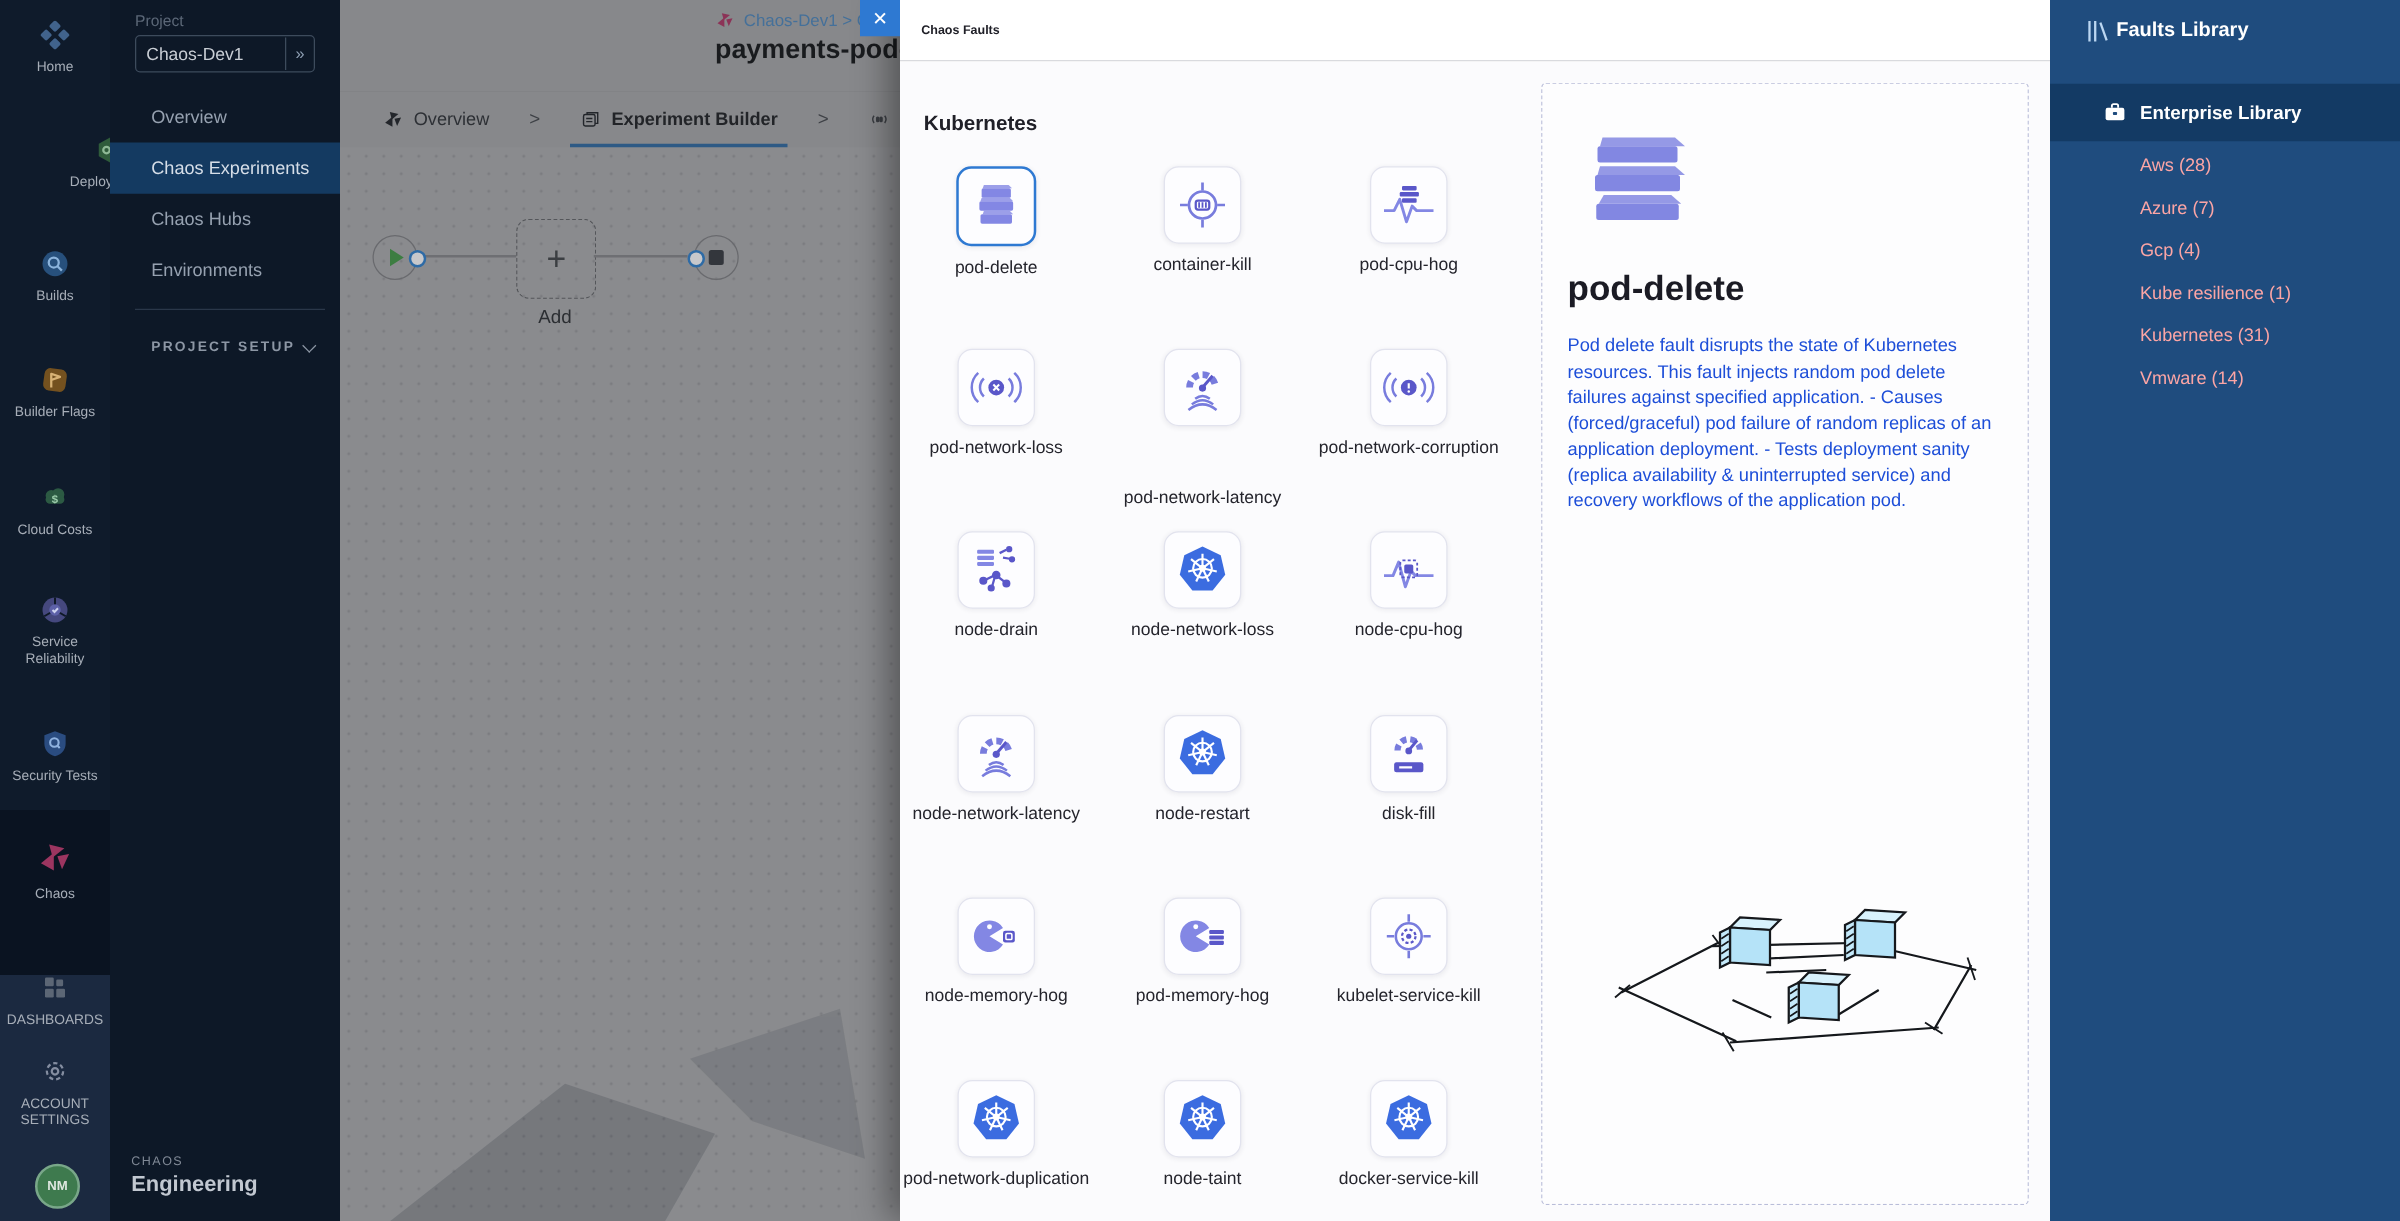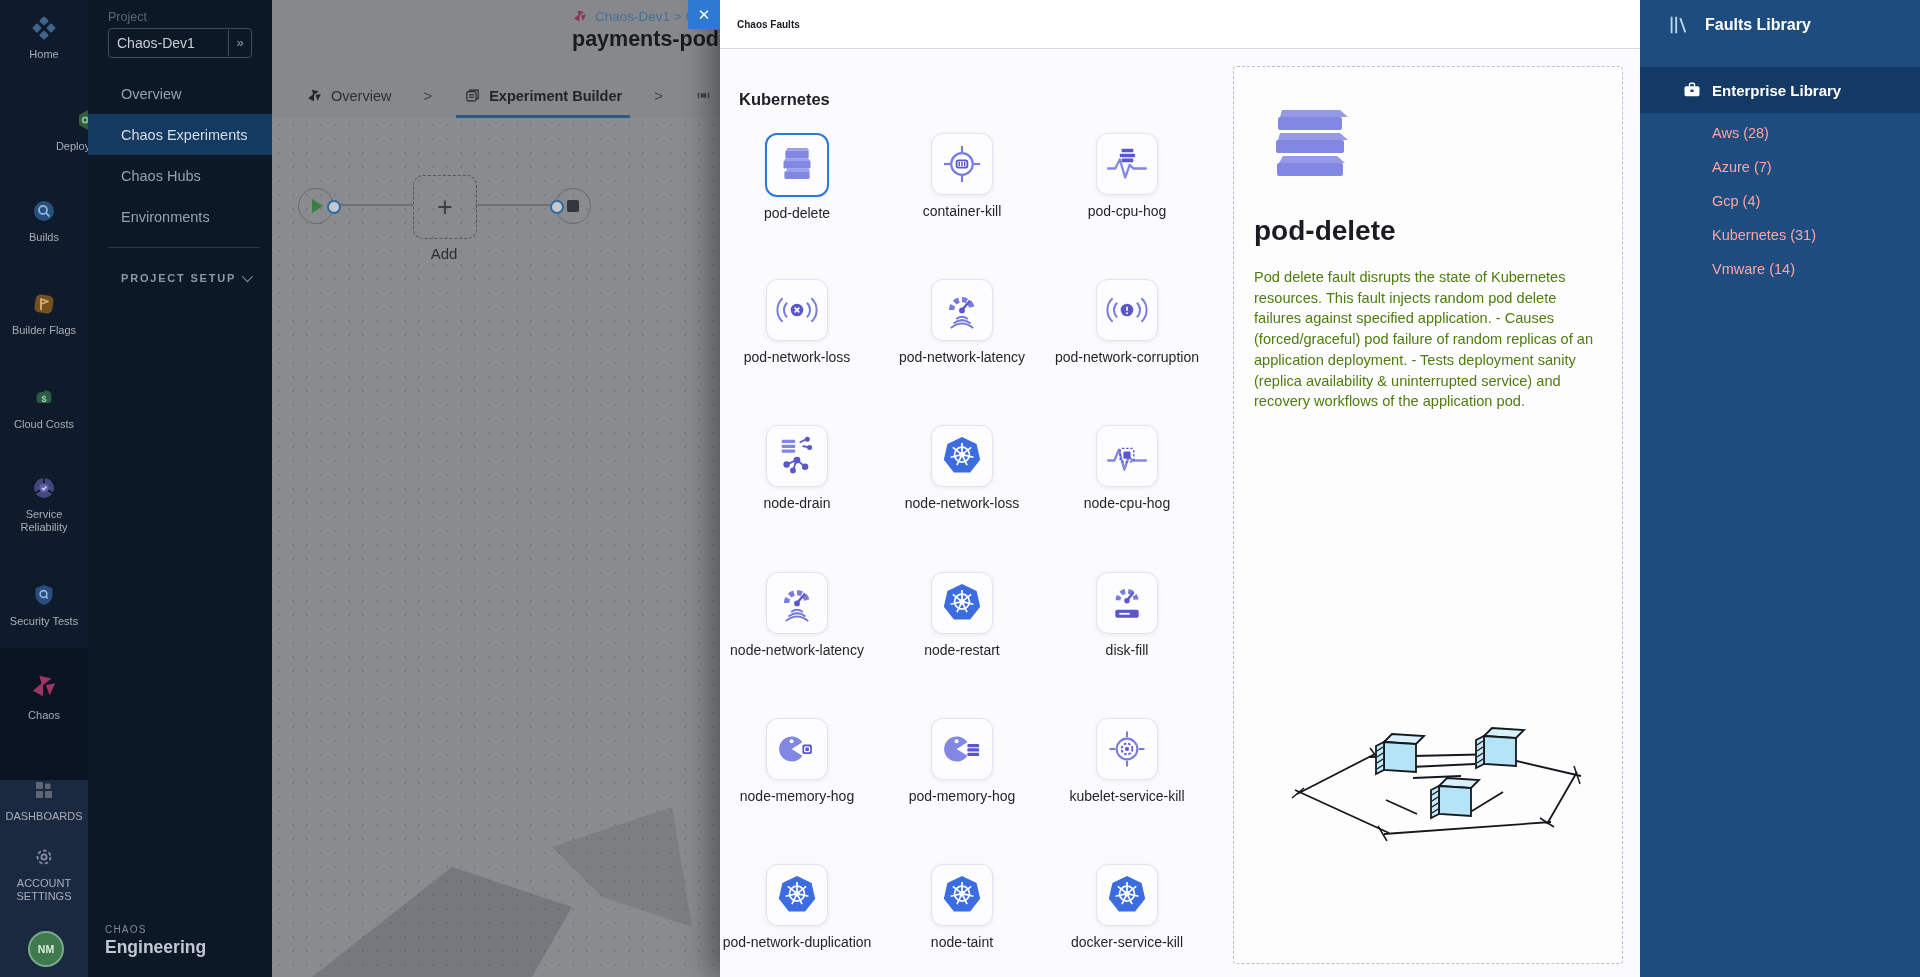--- a/index.html
+++ b/index.html
@@ -72,26 +72,26 @@
     box-shadow:0 1px 4px rgba(40,41,61,.08);display:flex;align-items:center;justify-content:center;}
   .fault-card.selected{border:2px solid #2e79d2;}
   .fault-card svg{width:54px;height:54px;display:block;}
   .fault-label{margin-top:8px;font-size:14px;line-height:17px;color:#24242c;text-align:center;max-width:150px;}
 
   
   .detail{position:absolute;left:513px;top:66px;width:388px;height:896px;border:1px dashed #b9bdd9;border-radius:4px;background:#fdfdfe;}
   .detail-icon{position:absolute;left:32px;top:42px;width:92px;height:70px;}
   .detail-icon svg{width:92px;height:70px;display:block;}
   .detail-title{position:absolute;left:20px;top:148px;font-size:28px;font-weight:bold;color:#1b1b24;}
-  .detail-desc{position:absolute;left:20px;top:200px;width:352px;font-size:14.6px;line-height:1.42;color:#4d7c0f;}
+  .detail-desc{position:absolute;left:20px;top:200px;width:352px;font-size:14.6px;line-height:1.42;color:#1d4ed8;}
   .illus{position:absolute;left:55px;top:645px;width:300px;height:160px;}
 
   
   .flib{position:absolute;left:1640px;top:0;width:280px;height:977px;background:#1f4c7e;z-index:5;}
-  .flib-head{display:flex;align-items:center;gap:16px;padding:14px 0 0 27px;}
+  .flib-head{display:flex;align-items:center;gap:4px;padding:14px 0 0 27px;}
   .flib-head .ic,.flib-head .ic svg{width:22px;height:22px;display:block;}
   .flib-title{font-size:16px;font-weight:bold;color:#fff;}
   .hub-row{position:absolute;left:0;top:67px;width:280px;height:46px;background:#133a64;display:flex;align-items:center;cursor:pointer;}
   .hub-row .ic{margin-left:42px;width:20px;height:20px;}
   .hub-row .ic svg{width:20px;height:20px;display:block;}
   .hub-label{margin-left:10px;font-size:15px;font-weight:bold;color:#fff;}
   .cat-list{position:absolute;left:0;top:116px;width:280px;}
   .cat-item{height:34px;display:flex;align-items:center;padding-left:72px;font-size:14.5px;color:#fca5a5;cursor:pointer;}
 </style>
 </head>
@@ -381,21 +381,21 @@
                 <path d="M14 17 a17.5 17.5 0 0 0 0 26"></path>
                 <path d="M41 22 a11 11 0 0 1 0 16"></path>
                 <path d="M46 17 a17.5 17.5 0 0 1 0 26"></path>
                 <circle cx="30" cy="30" r="7" fill="#5a57c9" stroke="none"></circle>
                 <path d="M27.4 27.4 l5.2 5.2 M32.6 27.4 l-5.2 5.2" stroke="#fff" stroke-width="1.8"></path>
               </svg>
             </div>
           </div>
           <div class="fault-label">pod-network-loss</div>
         </div>
-        <div class="fault-cell" style="left: 160px; top: 279px;">
+        <div class="fault-cell" style="left: 160px; top: 279px; gap: 40px;">
           <div class="fault-card">
             <div class="fic">
               <svg viewBox="0 0 60 60" fill="none">
                 <path d="M18.5 30 a11.5 11.5 0 0 1 23 0" stroke="#787cdd" stroke-width="6" stroke-dasharray="5.5 3.5"></path>
                 <line x1="30" y1="30" x2="39" y2="19.5" stroke="#5a57c9" stroke-width="2.6"></line>
                 <circle cx="30" cy="30.5" r="3.2" fill="#5a57c9"></circle>
                 <g stroke="#787cdd" stroke-width="2.2">
                   <path d="M23.5 40 q6.5 -5 13 0"></path>
                   <path d="M20.5 45 q9.5 -7.5 19 0"></path>
                   <path d="M17.5 50 q12.5 -10 25 0"></path>
@@ -699,18 +699,19 @@
             <path d="M9 7.5 V5.5 a1.5 1.5 0 0 1 1.5 -1.5 h3 a1.5 1.5 0 0 1 1.5 1.5 V7.5" fill="none" stroke="#fff" stroke-width="1.8"></path>
             <rect x="10" y="11.5" width="4" height="3" rx="0.8" fill="#1f4c7e"></rect>
           </svg>
         </span>
       <span class="hub-label">Enterprise Library</span>
     </div>
     <div class="cat-list" id="cat-list">
         <div class="cat-item">Aws (28)</div>
         <div class="cat-item">Azure (7)</div>
         <div class="cat-item">Gcp (4)</div>
+        <div class="cat-item">Kube resilience (1)</div>
         <div class="cat-item">Kubernetes (31)</div>
         <div class="cat-item">Vmware (14)</div>
       </div>
   </div>
 
 </div>
 
 </body></html>

